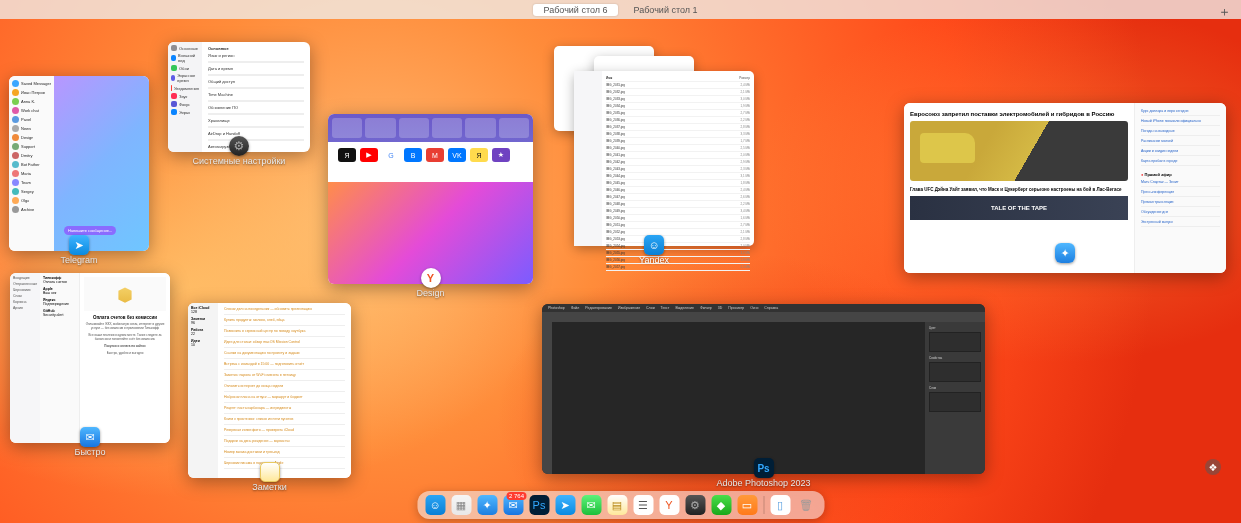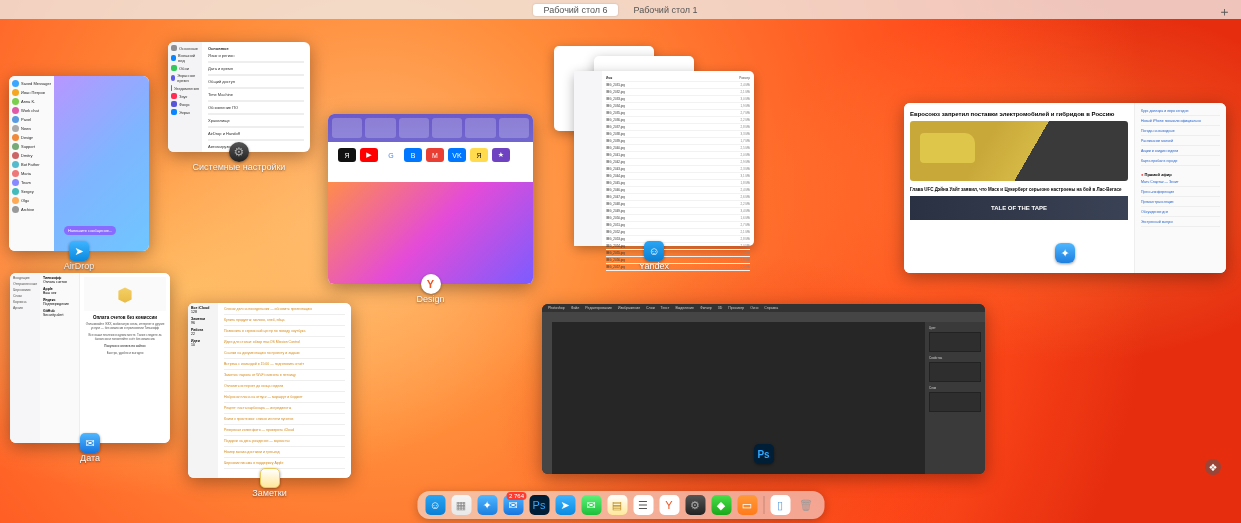--- a/index.html
+++ b/index.html
@@ -9,21 +9,21 @@
      radial-gradient(ellipse 600px 350px at 15% 55%, rgba(255,210,120,.65), transparent 60%),
      radial-gradient(ellipse 500px 300px at 85% 35%, rgba(255,140,60,.55), transparent 60%),
      radial-gradient(ellipse 450px 300px at 60% 80%, rgba(230,40,10,.55), transparent 55%); }
   .topbar { position: absolute; top:0; left:0; right:0; height:19px; background: rgba(240,238,236,.78); display:flex; align-items:center; justify-content:center; font-size:9px; color:#555; }
   .desk-tabs { display:flex; gap:6px; align-items:center; }
   .desk-tab { padding:1px 10px; border-radius:3px; cursor:pointer; }
   .desk-tab.active { background:#fff; box-shadow:0 0 2px rgba(0,0,0,.2); }
   .add-btn { position:absolute; right:10px; top:3px; font-size:13px; color:#555; cursor:pointer; }
 
   .thumb { position:absolute; }
-  .thumb-label { text-align:center; color:#fff; font-size:9px; margin-top:10px; text-shadow:0 1px 2px rgba(0,0,0,.5); }
+  .thumb-label { text-align:center; color:#fff; font-size:9px; margin-top:4px; text-shadow:0 1px 2px rgba(0,0,0,.5); }
   .thumb-icon { width:20px; height:20px; border-radius:5px; position:absolute; bottom:10px; left:50%; transform:translateX(-50%); box-shadow:0 1px 3px rgba(0,0,0,.4); display:flex; align-items:center; justify-content:center; font-size:11px; color:#fff; }
   .win { background:#fff; border-radius:6px; box-shadow:0 4px 18px rgba(0,0,0,.35); overflow:hidden; position:relative; }
 
   
   .tg-win { width:140px; height:175px; display:flex; }
   .tg-side { width:45px; background:#fafafa; padding:4px 3px; }
   .tg-row { display:flex; align-items:center; gap:2px; margin-bottom:2px; }
   .tg-av { width:7px; height:7px; border-radius:50%; flex:none; }
   .tg-nm { font-size:4px; color:#222; white-space:nowrap; overflow:hidden; }
   .tg-main { flex:1; background:linear-gradient(135deg,#b896ff,#7fb5ff,#6fc6ff); position:relative; }
@@ -196,21 +196,21 @@
         <div class="tg-row">
           <div class="tg-av" style="background:#999"></div>
           <div class="tg-nm">Archive</div>
         </div>
       </div>
     <div class="tg-main">
       <div class="tg-bubble">Напишите сообщение...</div>
     </div>
   </div>
   <div class="thumb-icon ic-tg">➤</div>
-  <div class="thumb-label">AirDrop</div>
+  <div class="thumb-label">Telegram</div>
 </div>
 
 <div class="thumb" style="left:168px; top:42px;">
   <div class="win set-win">
     <div class="set-side" id="set-side">
         <div class="set-item">
           <div class="set-ic" style="background:#8e8e93"></div>
           <div>Основные</div>
         </div>
         <div class="set-item">
@@ -470,21 +470,21 @@
           <div class="ml-boxes"></div>
         </div>
       <div class="ml-h">Оплата счетов без комиссии</div>
       <div class="ml-p">Оплачивайте ЖКХ, мобильную связь, интернет и другие услуги — без комиссии в приложении Тинькофф</div>
       <div class="ml-p">Все ваши платежи в одном месте. Также следите за балансом и пополняйте счёт без комиссии.</div>
       <div class="ml-p" style="font-weight:600">Покупки и оплата на сайтах</div>
       <div class="ml-p">Быстро, удобно и выгодно</div>
     </div>
   </div>
   <div class="thumb-icon ic-ml">✉</div>
-  <div class="thumb-label">Дата</div>
+  <div class="thumb-label">Быстро</div>
 </div>
 
 <div class="thumb" style="left:188px; top:303px;">
   <div class="win nt-win">
     <div class="nt-side" id="nt-side">
         <div class="nt-s"><b>Все iCloud</b>128</div>
         <div class="nt-s"><b>Заметки</b>96</div>
         <div class="nt-s"><b>Работа</b>22</div>
         <div class="nt-s"><b>Идеи</b>10</div>
       </div>
@@ -549,20 +549,21 @@
           <div class="ps-ptitle">Цвет</div>
           <div class="ps-pbox"></div>
           <div class="ps-ptitle">Свойства</div>
           <div class="ps-pbox"></div>
           <div class="ps-ptitle">Слои</div>
           <div class="ps-pbox"></div>
         </div>
     </div>
   </div>
   <div class="thumb-icon ic-ps">Ps</div>
+  <div class="thumb-label">Adobe Photoshop 2023</div>
 </div>
 
 <div class="mc-hint">❖</div>
 
 <div class="dock" id="dock">
     <div class="dock-ic" style="background: linear-gradient(rgb(42, 165, 245), rgb(10, 127, 212));">☺</div>
     <div class="dock-ic" style="background: linear-gradient(rgb(246, 246, 246), rgb(232, 232, 232)); color: rgb(136, 136, 136);">▦</div>
     <div class="dock-ic" style="background: linear-gradient(rgb(79, 183, 255), rgb(29, 127, 224));">✦</div>
     <div class="dock-ic" style="background: linear-gradient(rgb(79, 183, 255), rgb(24, 117, 224));">✉<div class="badge">2 764</div></div>
     <div class="dock-ic" style="background: rgb(0, 30, 54); color: rgb(49, 168, 255);">Ps</div>

